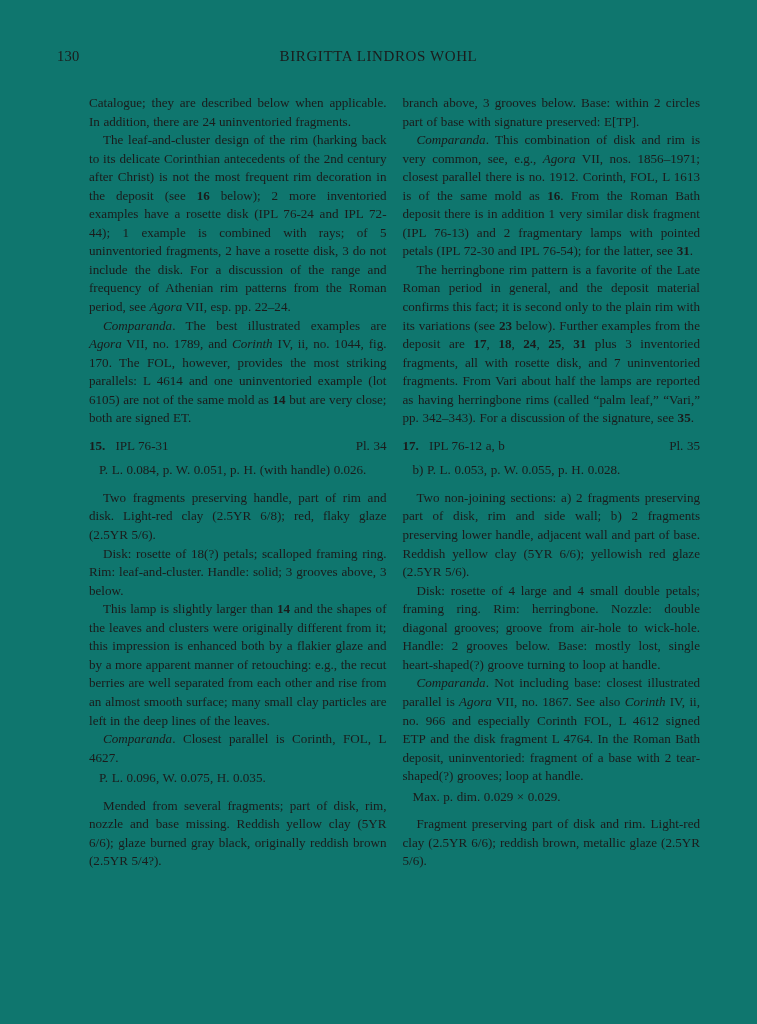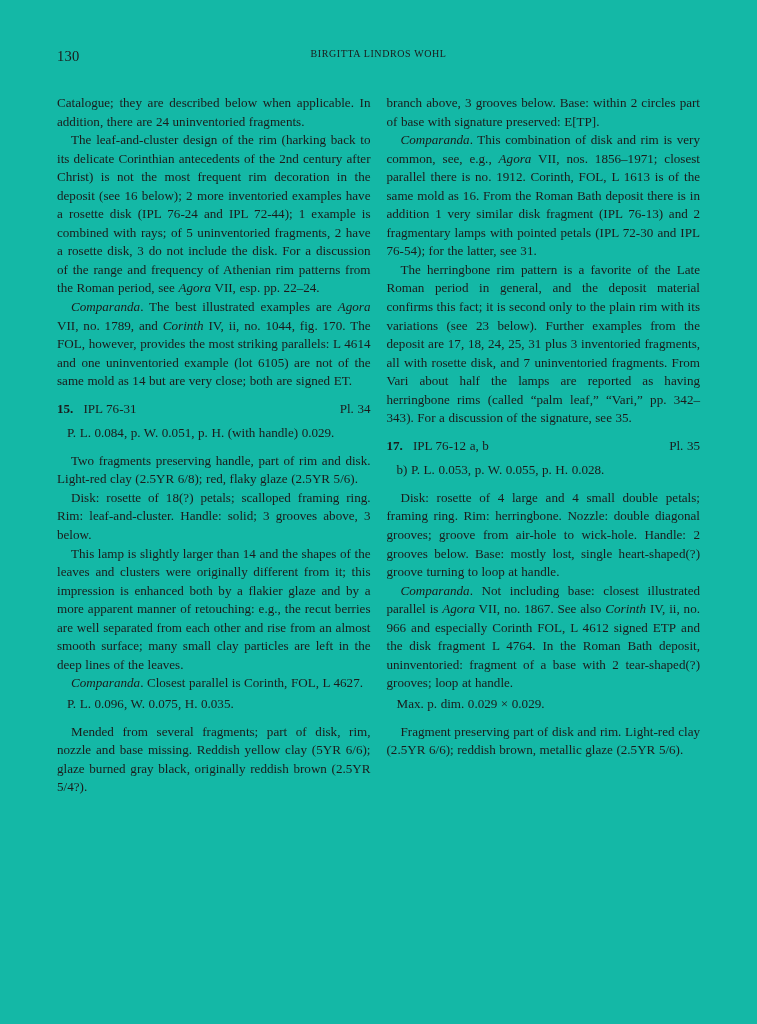--- a/index.html
+++ b/index.html
@@ -1,34 +1,34 @@
 <!DOCTYPE html>
 <html lang="en"><head>
 <meta charset="utf-8">
 <style>
   html,body{margin:0;padding:0;background:#e9e9e6;}
   .page{
     position:relative;
     width:757px;height:1024px;
     margin:0 auto;
-    background:#14b8a6;
+    background:#0f766e;
     color:#1b1b1b;
     font-family:"Liberation Serif","DejaVu Serif",serif;
     overflow:hidden;
     box-sizing:border-box;
     padding:48px 57px 0 57px;
   }
   .header{position:relative;height:22px;margin-bottom:24px;}
   .pagenum{position:absolute;left:0;top:0;font-size:14.5px;letter-spacing:.3px;}
-  .runhead{display:block;text-align:center;font-size:10px;letter-spacing:.6px;}
-  .cols{display:flex;gap:16px;}
+  .runhead{display:block;text-align:center;font-size:15px;letter-spacing:.6px;}
+  .cols{display:flex;gap:16px;margin-left:32px;}
   .col{flex:1 1 0;min-width:0;text-align:justify;font-size:13.1px;line-height:18.55px;hyphens:auto;-webkit-hyphens:auto;word-spacing:.02em;}
   p.para{margin:0;}
   p.para.ind{text-indent:14px;}
-  .b{font-weight:normal;}
+  .b{font-weight:bold;}
   .i{font-style:italic;}
   .entry{display:flex;align-items:baseline;margin:9px 0 6px 0;}
   .entry .num{font-weight:bold;margin-right:10px;}
   .entry .eid{white-space:nowrap;}
   .entry .ref{margin-left:auto;white-space:nowrap;}
   .meas{margin:2px 0 9px 0;}
   .meas-line{text-indent:10px;}
 </style>
 </head>
 <body>
@@ -42,21 +42,21 @@
     <div class="col">
         <p class="para"><span>Catalogue; they are described below when applicable. In addition, there are 24 uninventoried fragments.</span></p>
         <p class="para ind"><span>The leaf-and-cluster design of the rim (harking back to its delicate Corinthian antecedents of the 2nd century after Christ) is not the most frequent rim decoration in the deposit (see </span><span class="b">16</span><span> below); 2 more inventoried examples have a rosette disk (IPL 76-24 and IPL 72-44); 1 example is combined with rays; of 5 uninventoried fragments, 2 have a rosette disk, 3 do not include the disk. For a discussion of the range and frequency of Athenian rim patterns from the Roman period, see </span><span class="i">Agora</span><span> VII, esp. pp. 22–24.</span></p>
         <p class="para ind"><span class="i">Comparanda</span><span>. The best illustrated examples are </span><span class="i">Agora</span><span> VII, no. 1789, and </span><span class="i">Corinth</span><span> IV, ii, no. 1044, fig. 170. The FOL, however, provides the most striking parallels: L 4614 and one uninventoried example (lot 6105) are not of the same mold as </span><span class="b">14</span><span> but are very close; both are signed ΕΤ.</span></p>
         <div class="entry">
           <span class="num">15.</span>
           <span class="eid">IPL 76-31</span>
           <span class="ref">Pl. 34</span>
         </div>
         <div class="meas">
-          <div class="meas-line">P. L. 0.084, p. W. 0.051, p. H. (with handle) 0.029.</div>
+          <div class="meas-line">P. L. 0.084, p. W. 0.051, p. H. (with handle) 0.026.</div>
         </div>
         <p class="para ind"><span>Two fragments preserving handle, part of rim and disk. Light-red clay (2.5YR 6/8); red, flaky glaze (2.5YR 5/6).</span></p>
         <p class="para ind"><span>Disk: rosette of 18(?) petals; scalloped framing ring. Rim: leaf-and-cluster. Handle: solid; 3 grooves above, 3 below.</span></p>
         <p class="para ind"><span>This lamp is slightly larger than </span><span class="b">14</span><span> and the shapes of the leaves and clusters were originally different from it; this impression is enhanced both by a flakier glaze and by a more apparent manner of retouching: e.g., the recut berries are well separated from each other and rise from an almost smooth surface; many small clay particles are left in the deep lines of the leaves.</span></p>
         <p class="para ind"><span class="i">Comparanda</span><span>. Closest parallel is Corinth, FOL, L 4627.</span></p>
         <div class="meas">
           <div class="meas-line">P. L. 0.096, W. 0.075, H. 0.035.</div>
         </div>
         <p class="para ind"><span>Mended from several fragments; part of disk, rim, nozzle and base missing. Reddish yellow clay (5YR 6/6); glaze burned gray black, originally reddish brown (2.5YR 5/4?).</span></p>
       </div>
@@ -65,20 +65,21 @@
         <p class="para ind"><span class="i">Comparanda</span><span>. This combination of disk and rim is very common, see, e.g., </span><span class="i">Agora</span><span> VII, nos. 1856–1971; closest parallel there is no. 1912. Corinth, FOL, L 1613 is of the same mold as </span><span class="b">16</span><span>. From the Roman Bath deposit there is in addition 1 very similar disk fragment (IPL 76-13) and 2 fragmentary lamps with pointed petals (IPL 72-30 and IPL 76-54); for the latter, see </span><span class="b">31</span><span>.</span></p>
         <p class="para ind"><span>The herringbone rim pattern is a favorite of the Late Roman period in general, and the deposit material confirms this fact; it is second only to the plain rim with its variations (see </span><span class="b">23</span><span> below). Further examples from the deposit are </span><span class="b">17</span><span>, </span><span class="b">18</span><span>, </span><span class="b">24</span><span>, </span><span class="b">25</span><span>, </span><span class="b">31</span><span> plus 3 inventoried fragments, all with rosette disk, and 7 uninventoried fragments. From Vari about half the lamps are reported as having herringbone rims (called “palm leaf,” “Vari,” pp. 342–343). For a discussion of the signature, see </span><span class="b">35</span><span>.</span></p>
         <div class="entry">
           <span class="num">17.</span>
           <span class="eid">IPL 76-12 a, b</span>
           <span class="ref">Pl. 35</span>
         </div>
         <div class="meas">
           <div class="meas-line">b) P. L. 0.053, p. W. 0.055, p. H. 0.028.</div>
         </div>
+        <p class="para ind"><span>Two non-joining sections: a) 2 fragments preserving part of disk, rim and side wall; b) 2 fragments preserving lower handle, adjacent wall and part of base. Reddish yellow clay (5YR 6/6); yellowish red glaze (2.5YR 5/6).</span></p>
         <p class="para ind"><span>Disk: rosette of 4 large and 4 small double petals; framing ring. Rim: herringbone. Nozzle: double diagonal grooves; groove from air-hole to wick-hole. Handle: 2 grooves below. Base: mostly lost, single heart-shaped(?) groove turning to loop at handle.</span></p>
         <p class="para ind"><span class="i">Comparanda</span><span>. Not including base: closest illustrated parallel is </span><span class="i">Agora</span><span> VII, no. 1867. See also </span><span class="i">Corinth</span><span> IV, ii, no. 966 and especially Corinth FOL, L 4612 signed ΕΤΡ and the disk fragment L 4764. In the Roman Bath deposit, uninventoried: fragment of a base with 2 tear-shaped(?) grooves; loop at handle.</span></p>
         <div class="meas">
           <div class="meas-line">Max. p. dim. 0.029 × 0.029.</div>
         </div>
         <p class="para ind"><span>Fragment preserving part of disk and rim. Light-red clay (2.5YR 6/6); reddish brown, metallic glaze (2.5YR 5/6).</span></p>
       </div>
   </div>
 </div>
 

